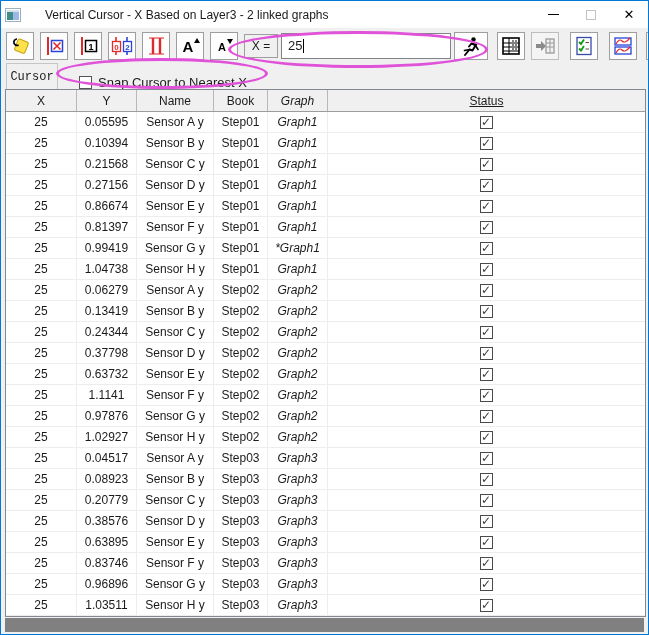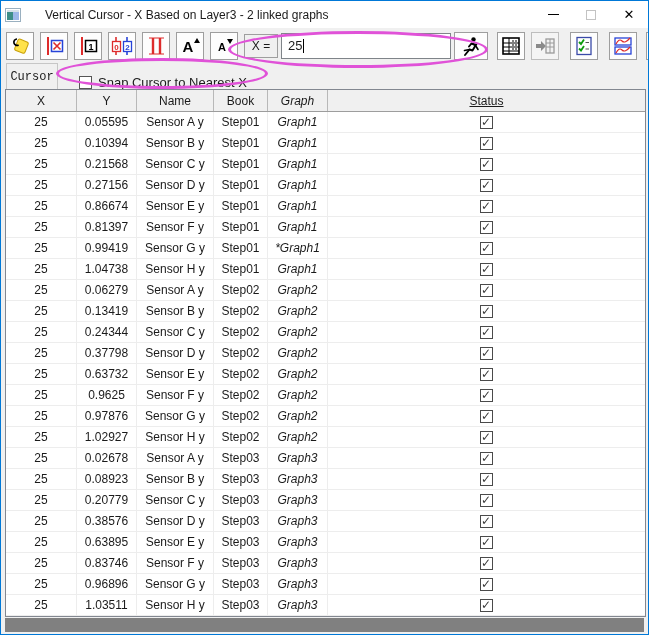--- a/index.html
+++ b/index.html
@@ -393,21 +393,21 @@
       <div class="td c-name">Sensor E y</div>
       <div class="td c-book">Step02</div>
       <div class="td c-graph">Graph2</div>
       <div class="td c-status">
             <span class="cb"></span>
           </div>
     </div>
 
     <div class="tr">
       <div class="td c-x">25</div>
-      <div class="td c-y">0.9625</div>
+      <div class="td c-y">1.1141</div>
       <div class="td c-name">Sensor F y</div>
       <div class="td c-book">Step02</div>
       <div class="td c-graph">Graph2</div>
       <div class="td c-status">
             <span class="cb"></span>
           </div>
     </div>
 
     <div class="tr">
       <div class="td c-x">25</div>
@@ -426,21 +426,21 @@
       <div class="td c-name">Sensor H y</div>
       <div class="td c-book">Step02</div>
       <div class="td c-graph">Graph2</div>
       <div class="td c-status">
             <span class="cb"></span>
           </div>
     </div>
 
     <div class="tr">
       <div class="td c-x">25</div>
-      <div class="td c-y">0.02678</div>
+      <div class="td c-y">0.04517</div>
       <div class="td c-name">Sensor A y</div>
       <div class="td c-book">Step03</div>
       <div class="td c-graph">Graph3</div>
       <div class="td c-status">
             <span class="cb"></span>
           </div>
     </div>
 
     <div class="tr">
       <div class="td c-x">25</div>

